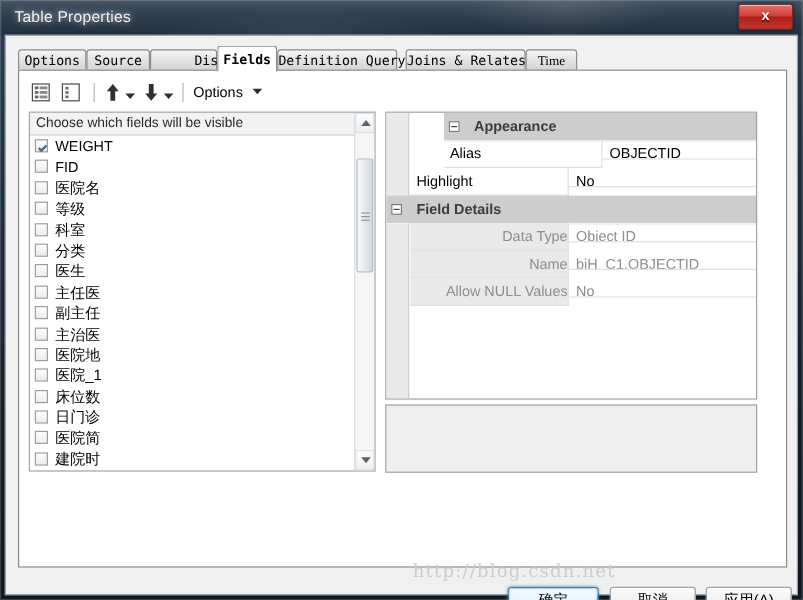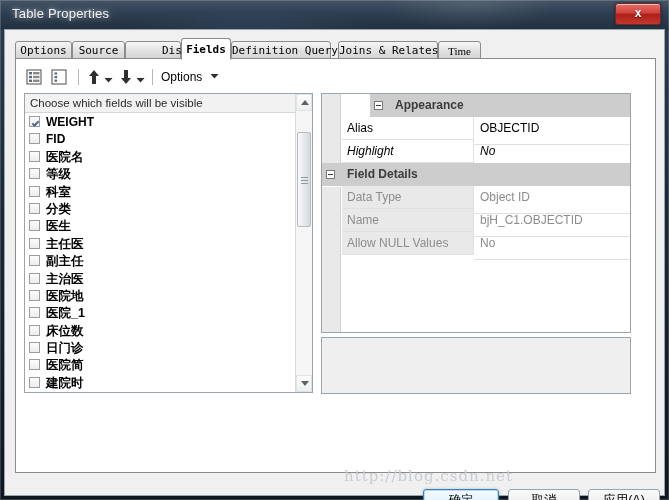--- a/index.html
+++ b/index.html
@@ -124,21 +124,21 @@
     display:inline-block;width:11px;height:11px;vertical-align:-1px;
     border:1px solid #9d9d9d;
     background:linear-gradient(180deg,#fdfdfd 0%,#ececec 100%);
     box-sizing:border-box;position:relative;margin-right:6px;
   }
   .cbx.checked:after{
     content:"";position:absolute;left:2px;top:4px;
     width:5px;height:2px;border-left:2px solid #4a6c8f;border-bottom:2px solid #4a6c8f;
     transform:rotate(-45deg);
   }
-  .li-label{font-size:12px;color:#000;font-weight:bold;}
+  .li-label{font-size:12px;color:#000;}
   .li-label.cjk{font-size:12.5px;}
 
   
   .vscroll{
     position:absolute;right:0;top:0;width:17px;height:298px;
     background:#f6f6f6;border-left:1px solid #dcdcdc;box-sizing:border-box;
   }
   .sb-btn{
     position:absolute;left:0;width:16px;height:17px;
     background:linear-gradient(180deg,#fdfdfd 0%,#eceff1 100%);
@@ -185,27 +185,27 @@
   .pg-expander:after{
     content:"";position:absolute;left:1px;top:3px;width:5px;height:1px;background:#404040;
   }
   .pg-name{
     position:absolute;left:20px;top:0;width:132px;height:23px;line-height:23px;
     padding-left:5px;box-sizing:border-box;
     border-bottom:1px solid #e0e0e0;border-right:1px solid #e0e0e0;
     font-size:12px;white-space:nowrap;overflow:hidden;
   }
   .pg-val{
-    position:absolute;left:152px;top:0;width:156px;height:28px;line-height:23px;
+    position:absolute;left:152px;top:0;width:156px;height:16px;line-height:23px;
     padding-left:6px;box-sizing:border-box;
     border-bottom:1px solid #e0e0e0;
     font-size:12px;white-space:nowrap;overflow:hidden;cursor:text;
   }
   .pg-row.readonly .pg-name,.pg-row.readonly .pg-val{color:#8d8d8d;}
-  .pg-row.readonly .pg-name{background:#e9e9e9;}
+  .pg-row.readonly .pg-name{background:#e9e9e9;text-align:right;}
 
   
   .descbox{
     position:absolute;left:305px;top:278px;width:310px;height:57px;
     background:#efefef;border:1px solid #9aa4ad;box-sizing:border-box;
   }
 
   
   .btn{
     position:absolute;height:23px;line-height:21px;text-align:center;
@@ -350,25 +350,25 @@
         </div>
       </div>
 
       <div class="propgrid">
         <div class="pg-gutter"></div>
         <div id="pg-rows">
             <div class="pg-row pg-cat" style="top: 0px; margin-left: 48px;">
               <div class="pg-expander"></div>
               <div class="pg-cat-label">Appearance</div>
             </div>
-            <div class="pg-row" style="top: 23px;">
+            <div class="pg-row" style="top: 23px; margin-left: 28px;">
               <div class="pg-name">Alias</div>
               <div class="pg-val">OBJECTID</div>
             </div>
-            <div class="pg-row" style="top: 46px; font-style: italic;">
+            <div class="pg-row" style="top: 46px;">
               <div class="pg-name">Highlight</div>
               <div class="pg-val">No</div>
             </div>
             <div class="pg-row pg-cat" style="top: 69px;">
               <div class="pg-expander"></div>
               <div class="pg-cat-label">Field Details</div>
             </div>
             <div class="pg-row readonly" style="top: 92px;">
               <div class="pg-name">Data Type</div>
               <div class="pg-val">Object ID</div>

